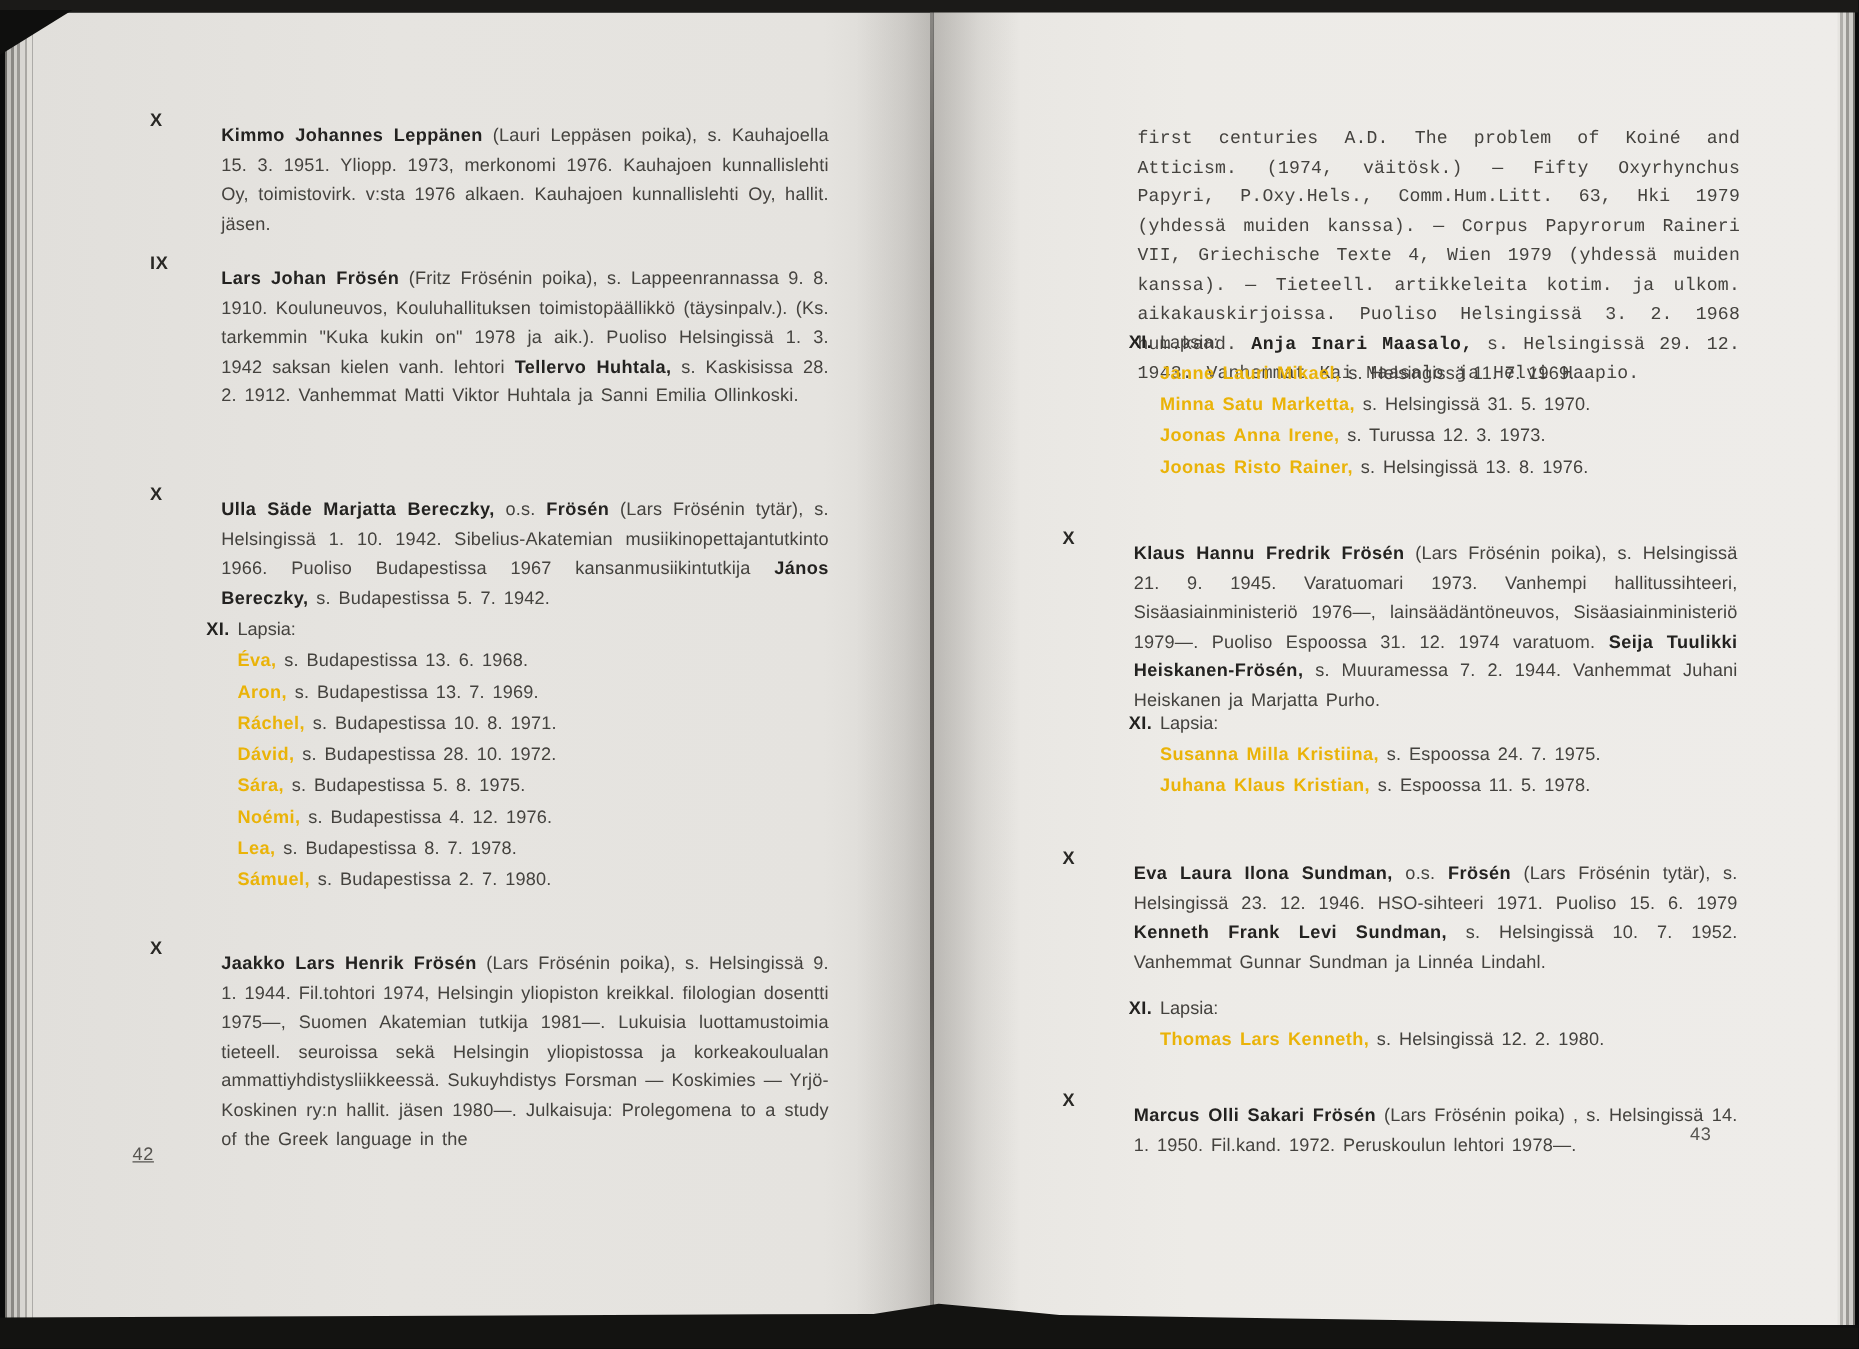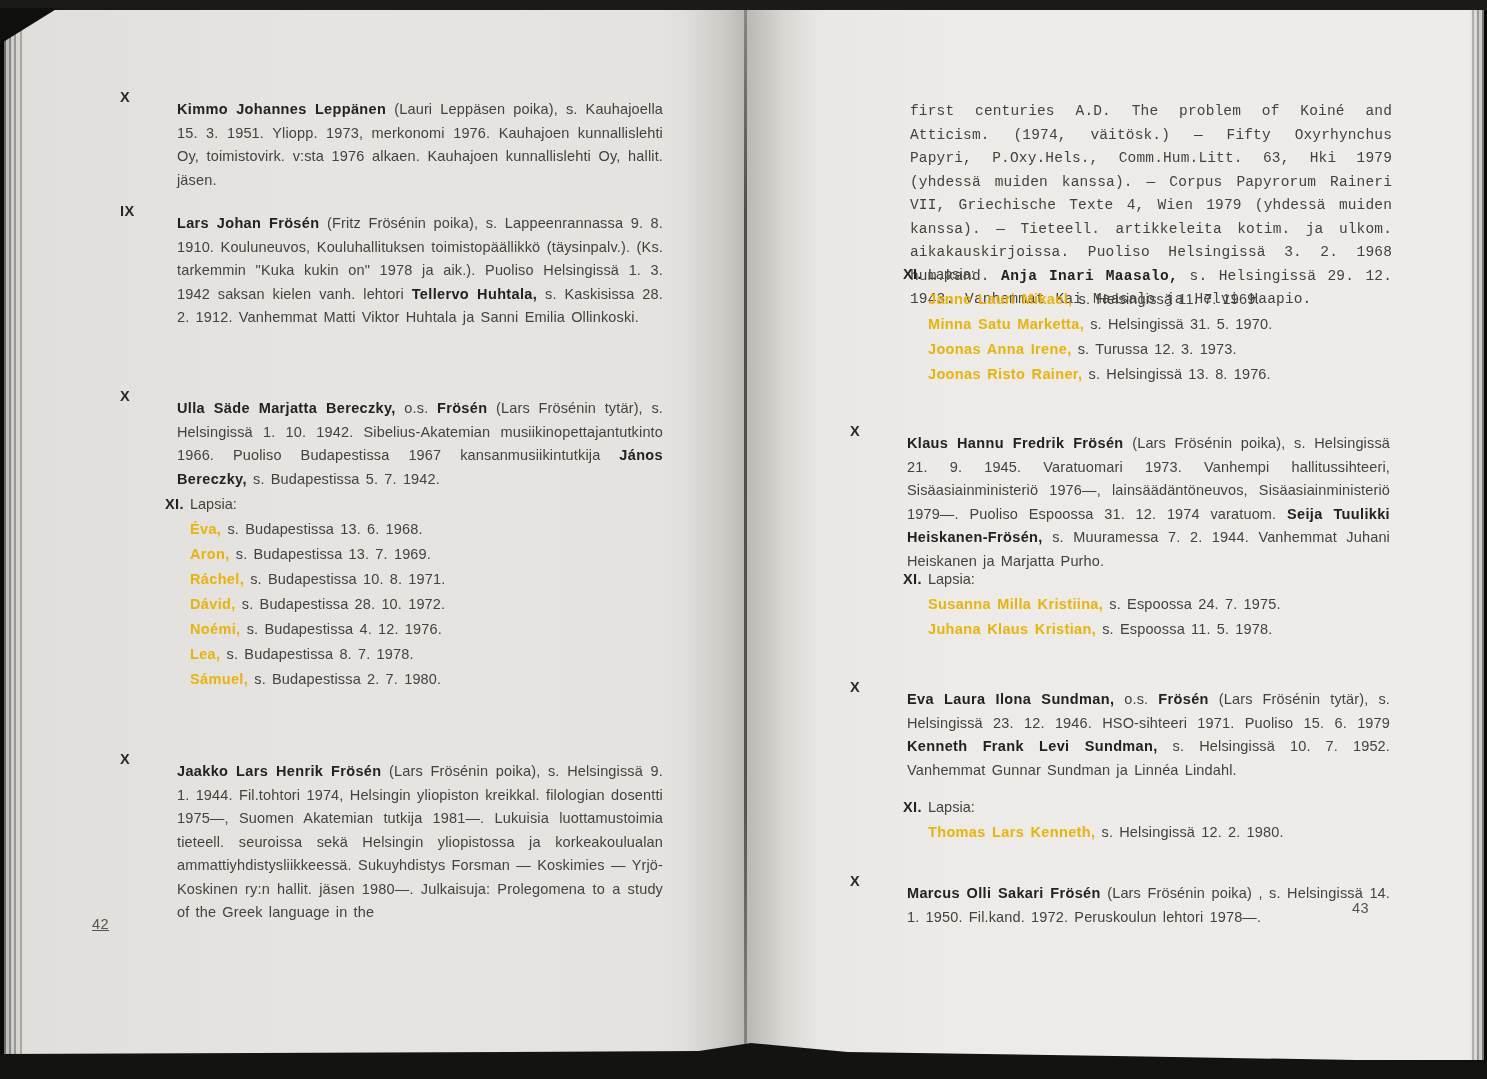--- a/index.html
+++ b/index.html
@@ -106,32 +106,33 @@
     <p class="txt"><b>Ulla Säde Marjatta Bereczky,</b><span> o.s. </span><b>Frösén</b><span> (Lars Frösénin tytär), s. Helsingissä 1. 10. 1942. Sibelius-Akatemian musiikinopettajantutkinto 1966. Puoliso Budapestissa 1967 kansanmusiikintutkija </span><b>János Bereczky,</b><span> s. Budapestissa 5. 7. 1942.</span></p>
   </div>
 
   <div class="children" style="left:165px;top:492px;">
     <div class="ch-label"><b>XI.</b> <span>Lapsia:</span></div>
     <div>
       <div class="ch"><b>Éva,</b><span> s. Budapestissa 13. 6. 1968.</span></div>
       <div class="ch"><b>Aron,</b><span> s. Budapestissa 13. 7. 1969.</span></div>
       <div class="ch"><b>Ráchel,</b><span> s. Budapestissa 10. 8. 1971.</span></div>
       <div class="ch"><b>Dávid,</b><span> s. Budapestissa 28. 10. 1972.</span></div>
+      <div class="ch"><b>Sára,</b><span> s. Budapestissa 5. 8. 1975.</span></div>
       <div class="ch"><b>Noémi,</b><span> s. Budapestissa 4. 12. 1976.</span></div>
       <div class="ch"><b>Lea,</b><span> s. Budapestissa 8. 7. 1978.</span></div>
       <div class="ch"><b>Sámuel,</b><span> s. Budapestissa 2. 7. 1980.</span></div>
     </div>
   </div>
 
   <div class="entry" style="left:120px;top:748px;">
     <span class="gen">X</span>
     <p class="txt"><b>Jaakko Lars Henrik Frösén</b><span> (Lars Frösénin poika), s. Helsingissä 9. 1. 1944. Fil.tohtori 1974, Helsingin yliopiston kreikkal. filologian dosentti 1975—, Suomen Akatemian tutkija 1981—. Lukuisia luottamustoimia tieteell. seuroissa sekä Helsingin yliopistossa ja korkeakoulualan ammattiyhdistysliikkeessä. Sukuyhdistys Forsman — Koskimies — Yrjö-Koskinen ry:n hallit. jäsen 1980—. Julkaisuja: Prolegomena to a study of the Greek language in the</span></p>
   </div>
 
-  <div class="pagenum" style="left:92px;top:916px;text-decoration:underline;">42</div>
+  <div class="pagenum" style="left:106px;top:916px;text-decoration:underline;">42</div>
 
   <p class="txt para" style="left:898px;top:88px;width:482px;"><span>first centuries A.D. The problem of Koiné and Atticism. (1974, väitösk.) — Fifty Oxyrhynchus Papyri, P.Oxy.Hels., Comm.Hum.Litt. 63, Hki 1979 (yhdessä muiden kanssa). — Corpus Papyrorum Raineri VII, Griechische Texte 4, Wien 1979 (yhdessä muiden kanssa). — Tieteell. artikkeleita kotim. ja ulkom. aikakauskirjoissa. Puoliso Helsingissä 3. 2. 1968 hum.kand. </span><b>Anja Inari Maasalo,</b><span> s. Helsingissä 29. 12. 1943. Vanhemmat Kai Maasalo ja Helvi Haapio.</span></p>
 
   <div class="children" style="left:903px;top:262px;">
     <div class="ch-label"><b>XI.</b> <span>Lapsia:</span></div>
     <div>
       <div class="ch"><b>Janne Lauri Mikael,</b><span> s. Helsingissä 11. 7. 1969.</span></div>
       <div class="ch"><b>Minna Satu Marketta,</b><span> s. Helsingissä 31. 5. 1970.</span></div>
       <div class="ch"><b>Joonas Anna Irene,</b><span> s. Turussa 12. 3. 1973.</span></div>
       <div class="ch"><b>Joonas Risto Rainer,</b><span> s. Helsingissä 13. 8. 1976.</span></div>

